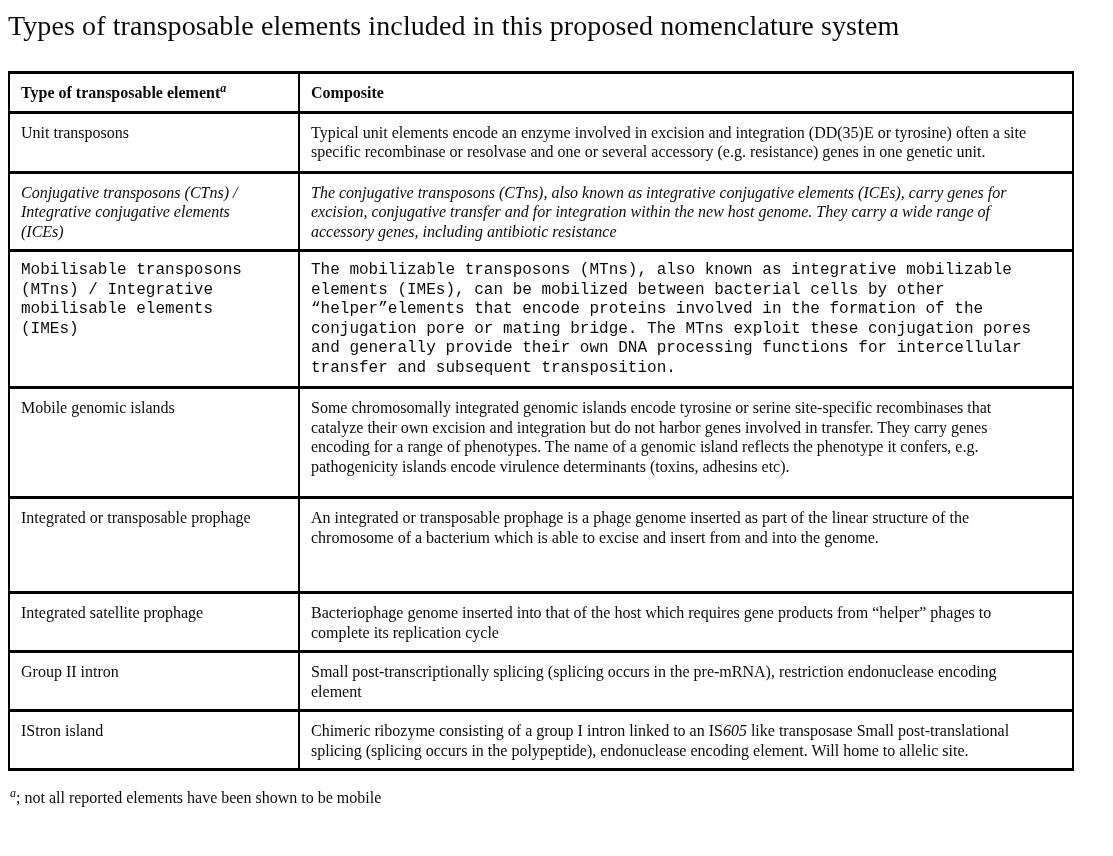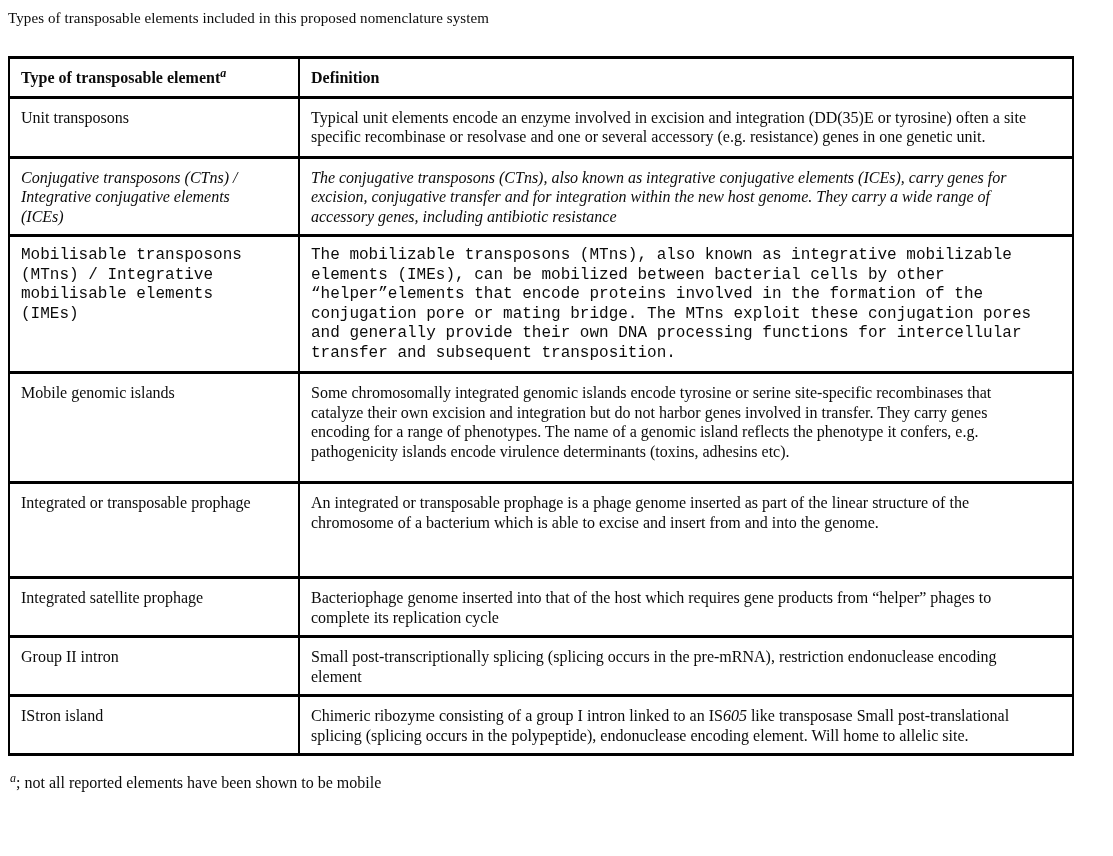--- a/index.html
+++ b/index.html
@@ -10,21 +10,21 @@
     font-family: "Liberation Serif", "DejaVu Serif", serif;
   }
   .page {
     width: 1113px;
     height: 856px;
     box-sizing: border-box;
     padding: 8px 8px 0 8px;
     overflow: hidden;
   }
   .doc-title {
-    font-size: 15px;
+    font-size: 28px;
     font-weight: 400;
     margin: 2px 0 0 0;
     letter-spacing: 0.1px;
   }
   table.te-table {
     border-collapse: collapse;
     width: 1064px;
     margin-top: 29px;
     table-layout: fixed;
   }
@@ -86,21 +86,21 @@
   <h1 class="doc-title">Types of transposable elements included in this proposed nomenclature system</h1>
 
   <table class="te-table">
     <colgroup>
       <col class="col-type">
       <col class="col-def">
     </colgroup>
     <thead>
       <tr>
         <th><span>Type of transposable element</span><span class="sup-a">a</span></th>
-        <th>Definition</th>
+        <th>Composite</th>
       </tr>
     </thead>
     <tbody>
       <tr>
         <td>Unit transposons</td>
         <td>Typical unit elements encode an enzyme involved in excision and integration (DD(35)E or tyrosine) often a site specific recombinase or resolvase and one or several accessory (e.g. resistance) genes in one genetic unit.</td>
       </tr>
       <tr>
         <td>Conjugative transposons (CTns) / Integrative conjugative elements (ICEs)</td>
         <td>The conjugative transposons (CTns), also known as integrative conjugative elements (ICEs), carry genes for excision, conjugative transfer and for integration within the new host genome. They carry a wide range of accessory genes, including antibiotic resistance</td>

